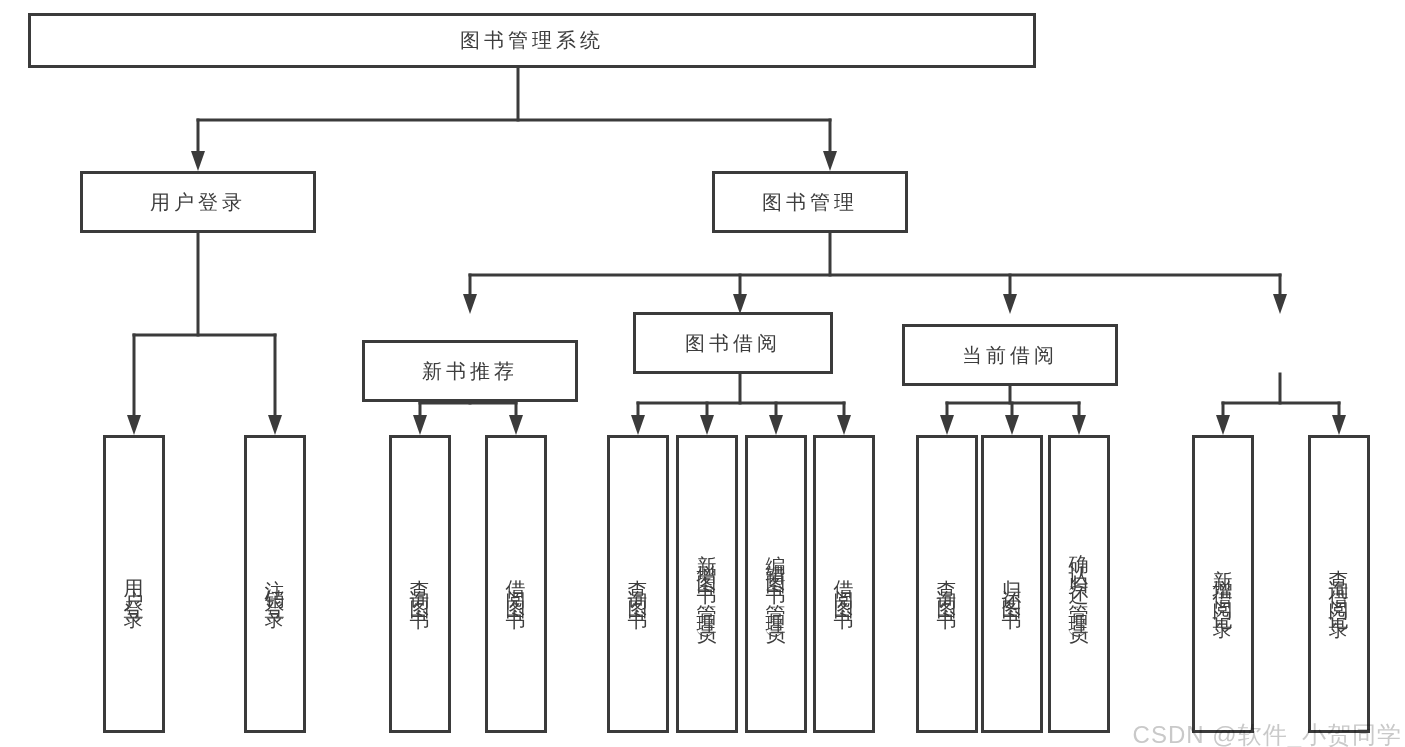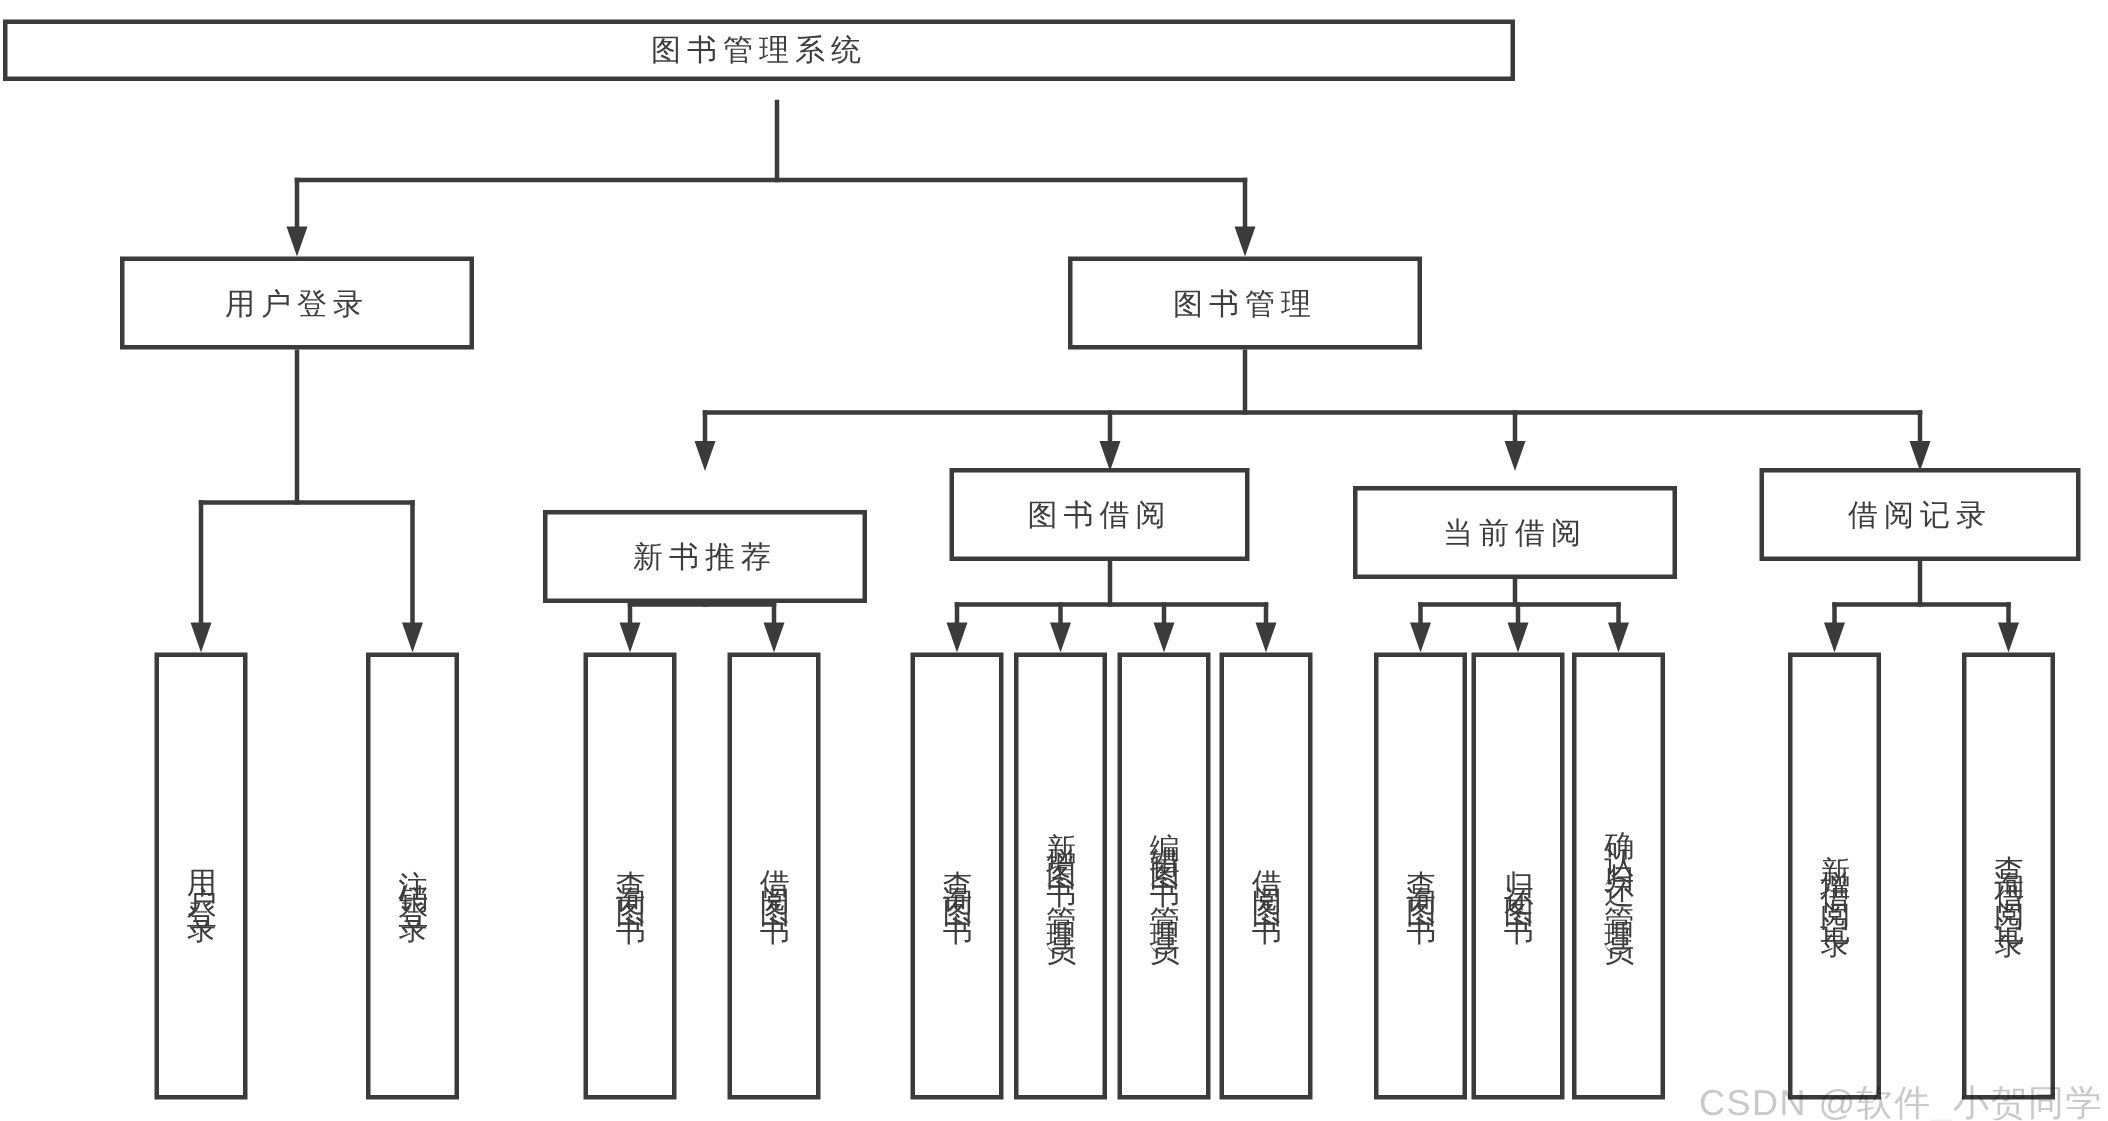--- a/index.html
+++ b/index.html
@@ -126,43 +126,40 @@
       <line x1="1079" y1="403" x2="1079" y2="419" stroke="#3b3b3b" stroke-width="3" stroke-linecap="square"></line>
       <polygon points="1072,415 1086,415 1079,435" fill="#3b3b3b"></polygon>
       <line x1="1280" y1="374" x2="1280" y2="403" stroke="#3b3b3b" stroke-width="3" stroke-linecap="square"></line>
       <line x1="1223" y1="403" x2="1339" y2="403" stroke="#3b3b3b" stroke-width="3" stroke-linecap="square"></line>
       <line x1="1223" y1="403" x2="1223" y2="419" stroke="#3b3b3b" stroke-width="3" stroke-linecap="square"></line>
       <polygon points="1216,415 1230,415 1223,435" fill="#3b3b3b"></polygon>
       <line x1="1339" y1="403" x2="1339" y2="419" stroke="#3b3b3b" stroke-width="3" stroke-linecap="square"></line>
       <polygon points="1332,415 1346,415 1339,435" fill="#3b3b3b"></polygon>
     </svg>
 
-  <div class="hbox" style="left:2px; top:13px; width:1008px; height:41px;">
+  <div class="hbox" style="left:28px; top:13px; width:1008px; height:55px;">
     <span class="lbl">图书管理系统</span>
   </div>
 
   <div class="hbox" style="left:80px; top:171px; width:236px; height:62px;">
     <span class="lbl">用户登录</span>
   </div>
-  <div class="hbox" style="left:712px; top:171px; width:236px; height:62px;">
+  <div class="hbox" style="left:712px; top:171px; width:196px; height:62px;">
     <span class="lbl">图书管理</span>
   </div>
 
   <div class="hbox" style="left:362px; top:312px; width:216px; height:62px;margin-top:28px;">
     <span class="lbl">新书推荐</span>
   </div>
   <div class="hbox" style="left:633px; top:312px; width:200px; height:62px;">
     <span class="lbl">图书借阅</span>
   </div>
   <div class="hbox" style="left:902px; top:312px; width:216px; height:62px;margin-top:12px;">
     <span class="lbl">当前借阅</span>
   </div>
-  <div class="hbox" style="left:1173px; top:312px; width:214px; height:62px;">
-    <span class="lbl">借阅记录</span>
-  </div>
 
   <div class="vbox" style="left:103px;">
     <span class="lbl">用户登录</span>
   </div>
   <div class="vbox" style="left:244px;">
     <span class="lbl">注销登录</span>
   </div>
 
   <div class="vbox" style="left:389px;">
     <span class="lbl">查询图书</span>

